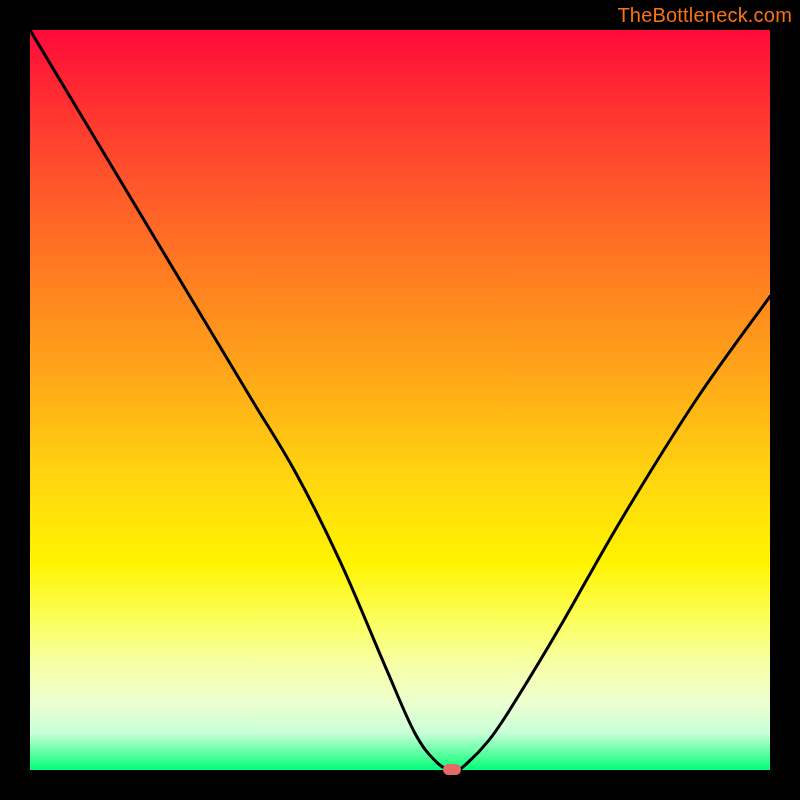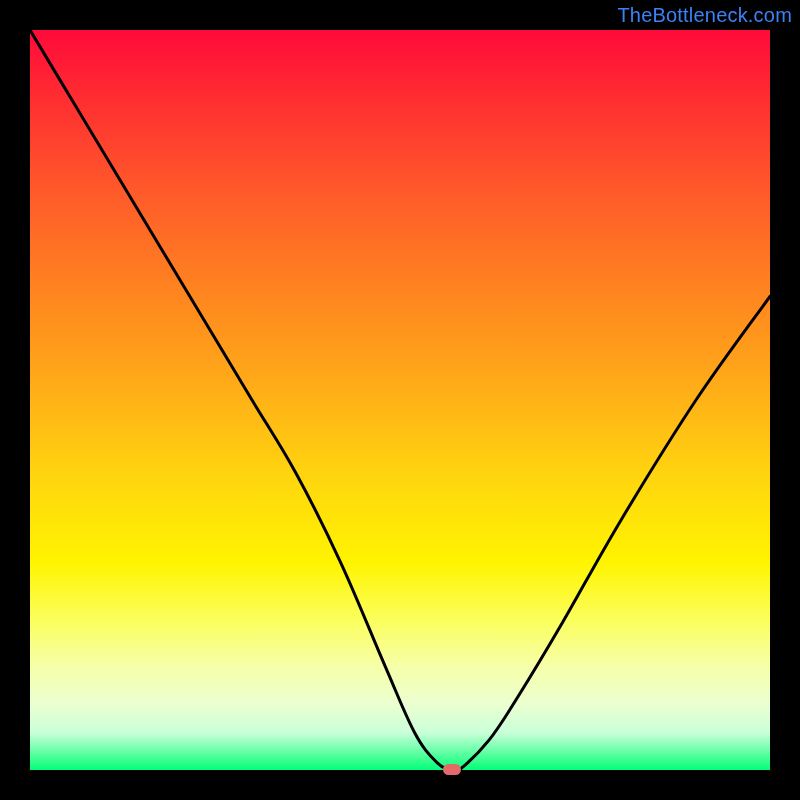--- a/index.html
+++ b/index.html
@@ -53,21 +53,21 @@
     height: 11px;
     border-radius: 6px;
     background: #e46a6a;
     left: 0;
     top: 0;
   }
   .watermark {
     position: absolute;
     top: 4px;
     right: 8px;
-    color: #3b82f6;
+    color: #f97316;
     font-size: 20px;
     letter-spacing: 0.2px;
     font-weight: 500;
   }
 </style>
 </head>
 <body>
 
 <div class="frame">
   <div class="watermark">TheBottleneck.com</div>

